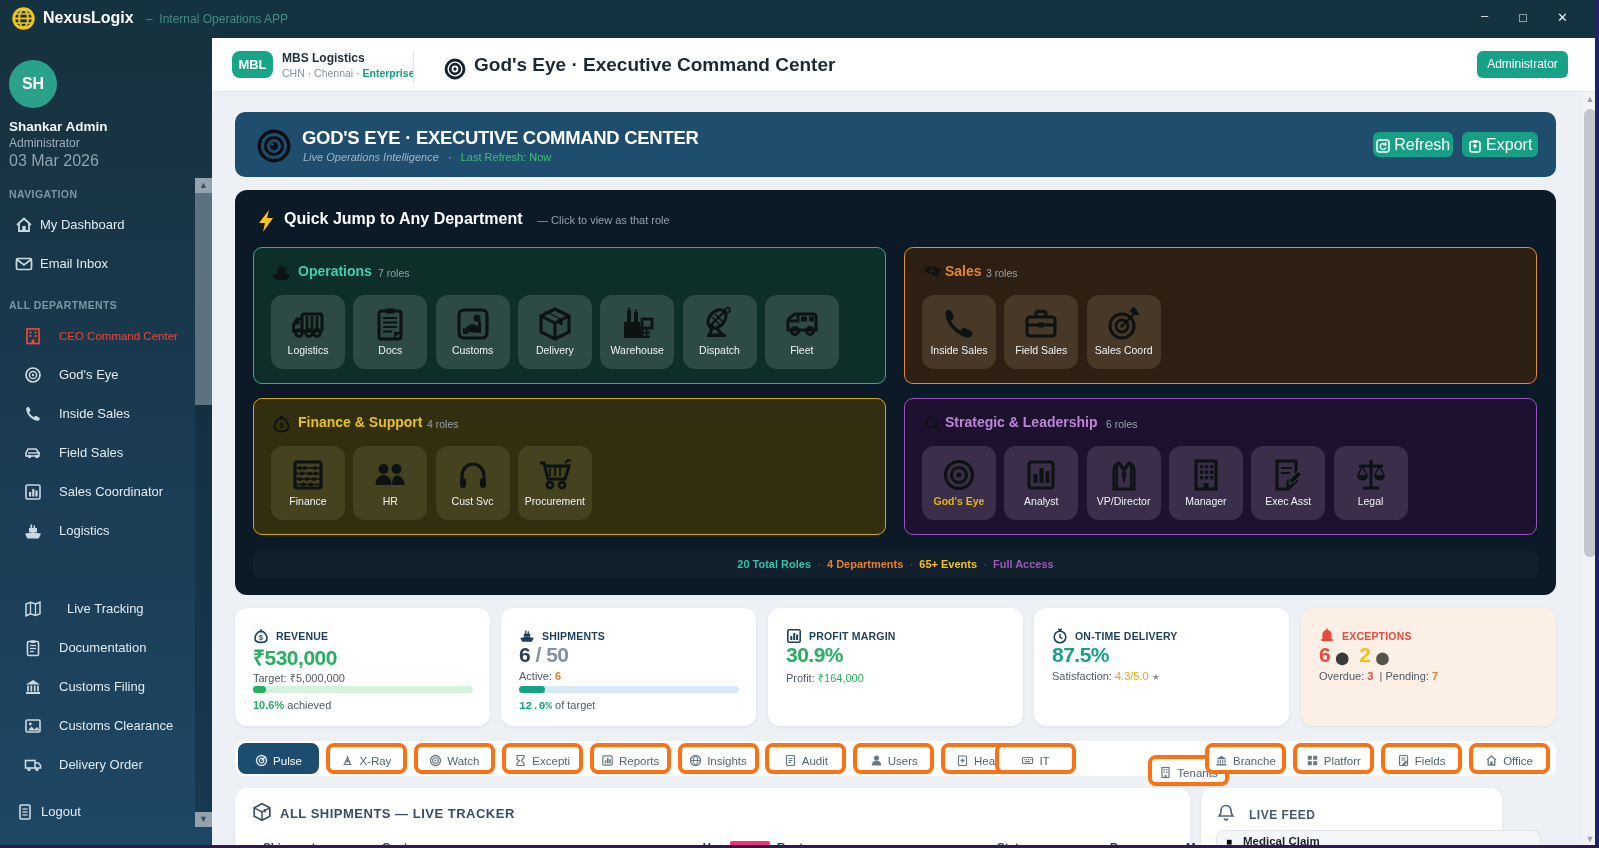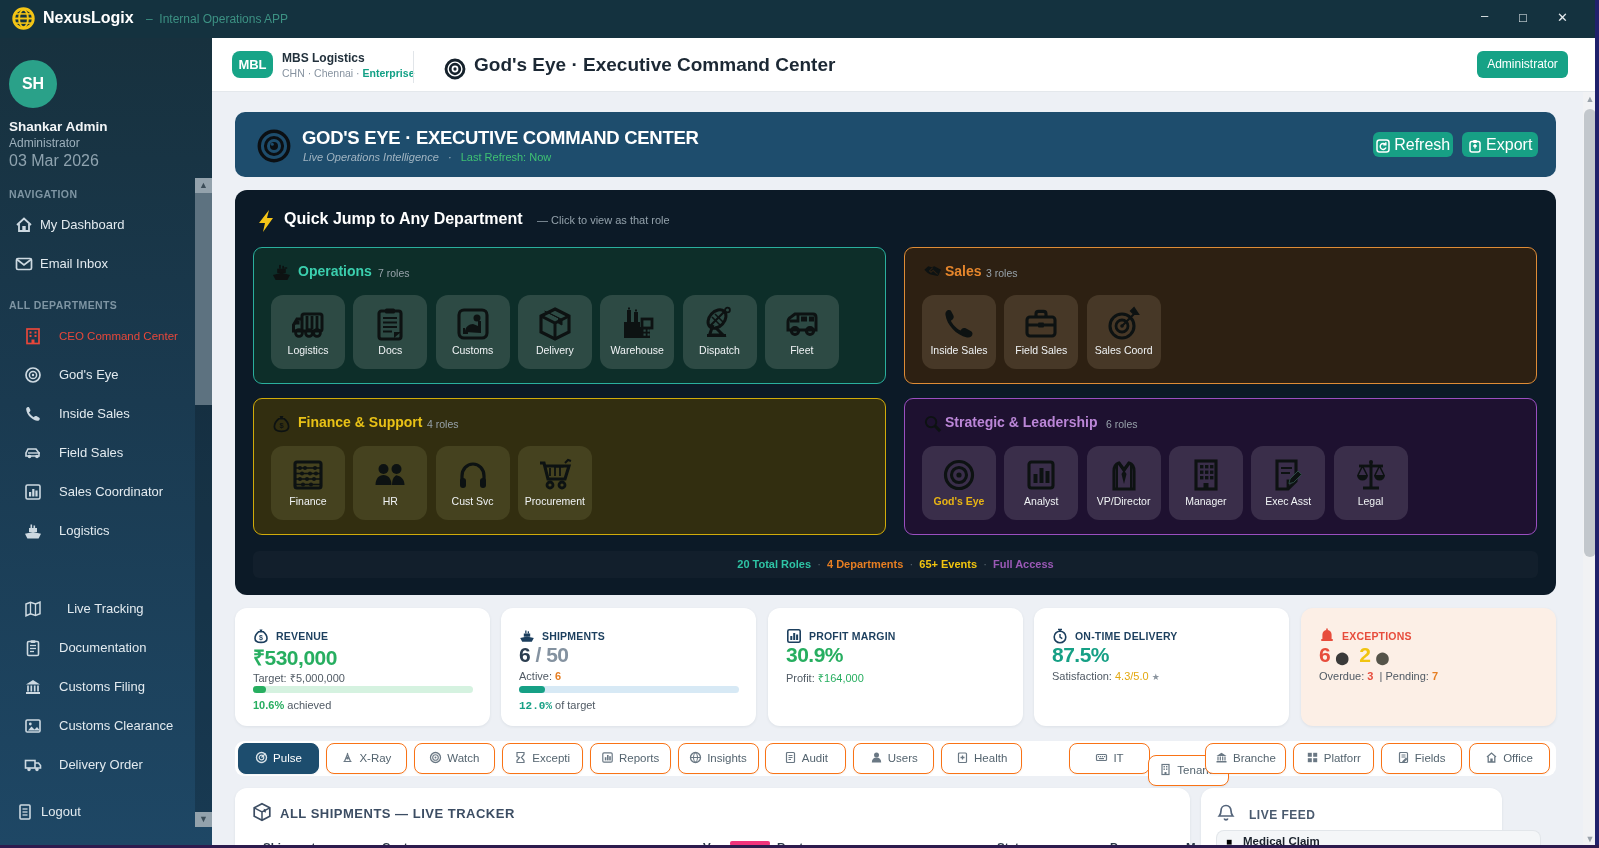--- a/index.html
+++ b/index.html
@@ -64,21 +64,21 @@
 #qjfoot { position:absolute; left:18px; top:361px; width:1285px; height:27px; background:#121f2c; border-radius:6px; font-size:11px; line-height:27px; text-align:center; color:#6f7d88; }
 .kpi { position:absolute; top:516px; width:255px; height:118px; background:#fff; border-radius:12px; box-shadow:0 1px 3px rgba(30,50,70,0.08); }
 .kpi .kh { position:absolute; left:18px; top:20px; font-size:10.5px; font-weight:bold; color:#1c3f5e; letter-spacing:0.2px; }
 .kpi .kh svg { vertical-align:-4px; margin-right:7px; }
 .kpi .kv { position:absolute; left:18px; top:35px; font-size:21px; font-weight:bold; letter-spacing:-0.5px; }
 .kpi .ks { position:absolute; left:18px; top:62px; font-size:11px; color:#505a64; }
 .kpi .bar { position:absolute; left:18px; top:78px; width:220px; height:7px; border-radius:4px; }
 .kpi .fill { position:absolute; left:0; top:0; height:7px; border-radius:4px; }
 .kpi .kb { position:absolute; left:18px; top:91px; font-size:11px; color:#505a64; }
 #tabbar { position:absolute; left:23px; top:649px; width:1321px; height:35px; background:#fff; border-radius:9px; }
-.tab { position:absolute; top:651px; width:81px; height:31px; background:#fff; border:1px solid #f97316; border-radius:8px; box-shadow:0 1px 2px rgba(30,50,70,0.06); color:#54646f; font-size:11.5px; text-align:center; line-height:29px; white-space:nowrap; overflow:hidden; }
+.tab { position:absolute; top:651px; width:81px; height:31px; background:#fff; border:4px solid #f97316; border-radius:8px; box-shadow:0 1px 2px rgba(30,50,70,0.06); color:#54646f; font-size:11.5px; text-align:center; line-height:29px; white-space:nowrap; overflow:hidden; }
 .tab svg { vertical-align:-2px; margin-right:5px; }
 .tab.active { background:#1d4d6e; border-color:#1d4d6e; color:#fff; }
 #ship { position:absolute; left:23px; top:696px; width:955px; height:58px; background:#fff; border-radius:12px 12px 0 0; box-shadow:0 1px 3px rgba(30,50,70,0.08); }
 #ship h3 { position:absolute; left:17px; top:14px; color:#3c4d63; font-size:13px; letter-spacing:0.5px; }
 #ship h3 svg { vertical-align:-4px; margin-right:8px; }
 .thdr { position:absolute; top:53px; font-size:11.5px; font-weight:bold; color:#2b3a48; }
 #feed { position:absolute; left:989px; top:696px; width:301px; height:58px; background:#fff; border-radius:12px 12px 0 0; box-shadow:0 1px 3px rgba(30,50,70,0.08); }
 #feed h3 { position:absolute; left:15px; top:15px; color:#4a5a6e; font-size:12px; letter-spacing:0.5px; }
 #feed h3 svg { vertical-align:-4.5px; margin-right:13px; }
 #feeditem { position:absolute; left:1004px; top:738px; width:325px; height:16px; background:#f4f6f8; border:1px solid #e2e6ea; border-radius:8px 8px 0 0; border-bottom:none; }
@@ -573,21 +573,21 @@
         <line x1="4.5" y1="8.5" x2="7" y2="8.5" stroke="#6a7884" stroke-width="1"></line>
       </svg>Audit</div>
     <div class="tab" style="left:641.3px;"><svg width="13" height="13" viewBox="0 0 13 13">
         <circle cx="6.5" cy="4" r="2.5" fill="#6a7884"></circle>
         <path d="M1.8 11.5 c0-3.2 2-5 4.7-5 s4.7 1.8 4.7 5 z" fill="#6a7884"></path>
       </svg>Users</div>
     <div class="tab" style="left:729.2px;"><svg width="13" height="13" viewBox="0 0 13 13">
         <rect x="2.5" y="2" width="8" height="9.5" rx="1" fill="none" stroke="#6a7884" stroke-width="1.2"></rect>
         <path d="M6.5 4.5 v4 M4.5 6.5 h4" stroke="#6a7884" stroke-width="1.3"></path>
       </svg>Health</div>
-    <div class="tab" style="left:857px;"><svg width="13" height="13" viewBox="0 0 13 13">
+    <div class="tab" style="left:783px;"><svg width="13" height="13" viewBox="0 0 13 13">
         <rect x="1.5" y="3.5" width="10" height="6" rx="1" fill="none" stroke="#6a7884" stroke-width="1.2"></rect>
         <g fill="#6a7884">
           <rect x="3" y="5" width="1.2" height="1.2"></rect>
           <rect x="5" y="5" width="1.2" height="1.2"></rect>
           <rect x="7" y="5" width="1.2" height="1.2"></rect>
           <rect x="9" y="5" width="1.2" height="1.2"></rect>
           <rect x="4" y="7" width="5" height="1.2"></rect>
         </g>
       </svg>IT</div>
     <div class="tab" style="left:936px;margin-top:12px;"><svg width="13" height="13" viewBox="0 0 13 13">

